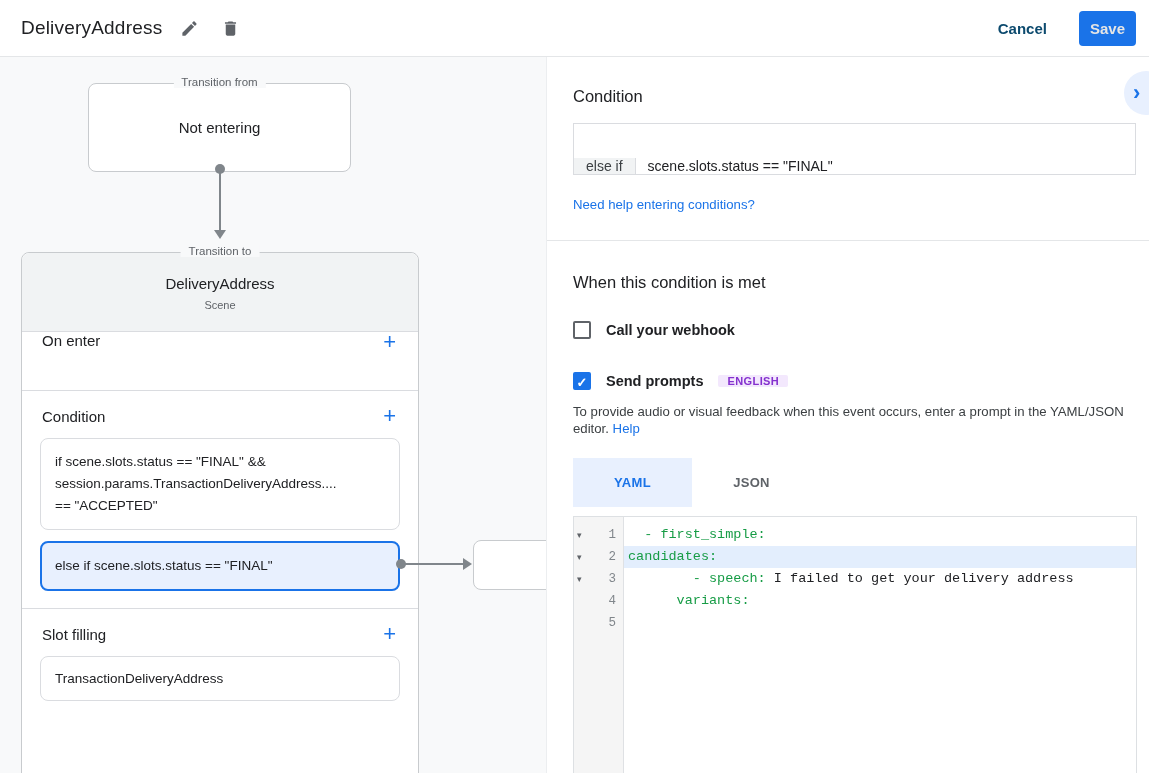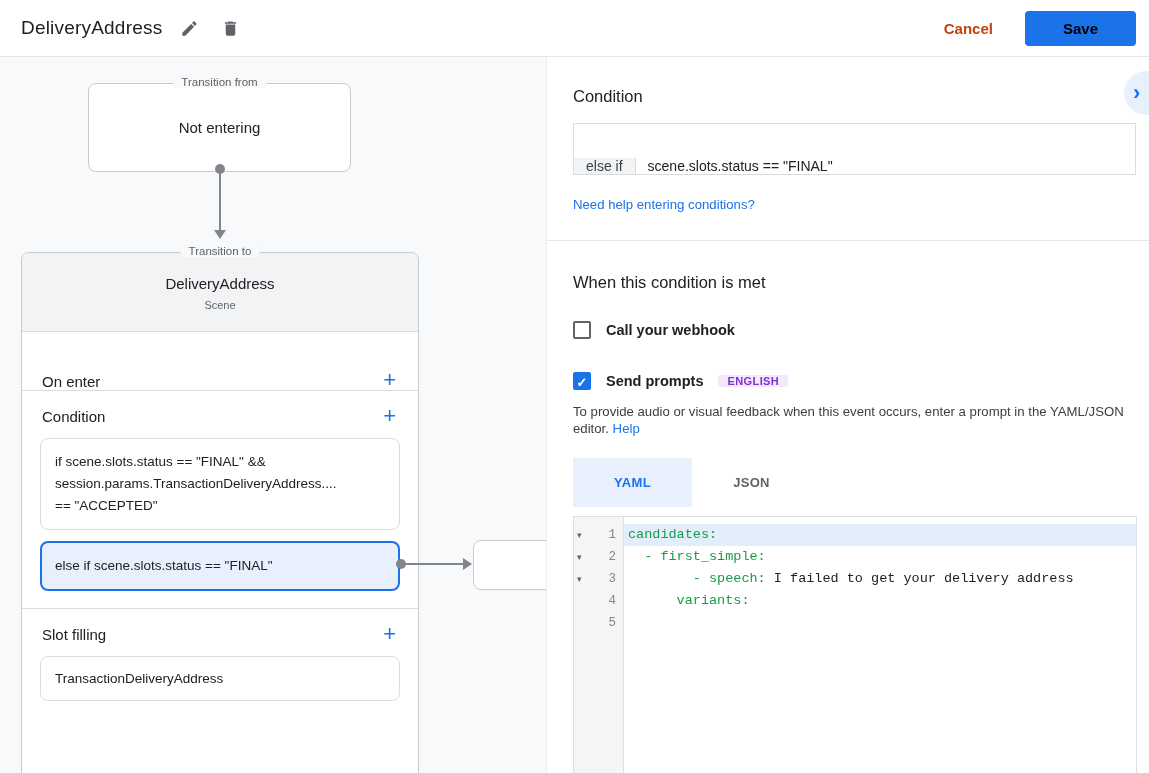--- a/index.html
+++ b/index.html
@@ -8,24 +8,24 @@
   .app { width:1149px; height:773px; display:flex; flex-direction:column; overflow:hidden; }
 
   
   .topbar { height:57px; flex:0 0 57px; display:flex; align-items:center;
             padding:0 13px 0 21px; border-bottom:1px solid #e4e6e8; background:#fff; }
   .page-title { font-size:19px; font-weight:400; color:#202124; letter-spacing:.2px; }
   .icon-btn { background:none; border:none; cursor:pointer; padding:4px; margin-left:14px;
               display:flex; align-items:center; }
   .icon-btn svg { fill:#5f6368; }
   .spacer { flex:1; }
-  .btn-cancel { background:none; border:none; color:#c2410c; font-size:15px; font-weight:bold;
+  .btn-cancel { background:none; border:none; color:#0c4a6e; font-size:15px; font-weight:bold;
                 cursor:pointer; padding:8px 16px; font-family:"Liberation Sans",sans-serif; }
-  .btn-save { background:#1a73e8; border:none; color:#000000; font-size:15px; font-weight:bold;
-              cursor:pointer; padding:9px 38px; border-radius:4px; margin-left:16px;
+  .btn-save { background:#1a73e8; border:none; color:#e5e5e5; font-size:15px; font-weight:bold;
+              cursor:pointer; padding:9px 11px; border-radius:4px; margin-left:16px;
               font-family:"Liberation Sans",sans-serif; }
 
   
   .main { flex:1; display:flex; overflow:hidden; }
   .canvas { width:546px; flex:0 0 546px; background:#f8f9fa; position:relative; overflow:hidden; }
   .panel { flex:1; background:#fff; position:relative; padding:0 13px 0 26px;
            border-left:1px solid #eceef0; overflow:hidden; }
 
   
   .legend { position:absolute; top:-8px; left:50%; transform:translateX(-50%);
@@ -41,21 +41,21 @@
             border-left:6px solid transparent; border-right:6px solid transparent;
             border-top:9px solid #80868b; }
 
   .scene-card { position:absolute; left:21px; top:195px; width:398px; height:600px;
                 background:#fff; border:1px solid #c8cbce; border-radius:8px; }
   .card-header { height:79px; background:#f1f3f4; border-bottom:1px solid #dadce0;
                  border-radius:8px 8px 0 0; text-align:center; padding-top:22px; }
   .card-title { font-size:15px; color:#202124; }
   .card-subtitle { font-size:11px; color:#5f6368; margin-top:7px; }
 
-  .row-onenter { height:59px; display:flex; align-items:flex-end; padding:0 22px 0 20px;
+  .row-onenter { height:59px; display:flex; align-items:flex-start; padding:0 22px 0 20px;
                  border-bottom:1px solid #dadce0; }
   .section-label { font-size:15px; color:#202124; flex:1; }
   .plus-btn { background:none; border:none; color:#1a73e8; font-size:22px; font-weight:400;
               cursor:pointer; line-height:20px; padding:0; font-family:"Liberation Sans",sans-serif; }
 
   .section { border-bottom:1px solid #dadce0; padding:15px 0 17px 0; }
   .section-head { display:flex; align-items:center; padding:0 22px 0 20px; margin-bottom:12px; }
   .cond-box { margin:0 18px; border:1px solid #dadce0; border-radius:8px; background:#fff;
               padding:12px 14px; font-size:13.5px; line-height:22px; color:#202124; cursor:pointer; }
   .cond-box.selected { background:#e8f0fe; border:2px solid #1a73e8; margin-top:11px;
@@ -252,22 +252,22 @@
           <div class="g-row">
             <span class="fold"></span>
             <span class="lnum">4</span>
           </div>
           <div class="g-row">
             <span class="fold"></span>
             <span class="lnum">5</span>
           </div>
         </div>
         <div class="code-col">
+          <div class="c-row"><span class="ck">  - first_simple:</span><span class="cv"></span></div>
           <div class="c-row hl"><span class="ck">candidates:</span><span class="cv"></span></div>
-          <div class="c-row"><span class="ck">  - first_simple:</span><span class="cv"></span></div>
           <div class="c-row"><span class="ck">        - speech:</span><span class="cv"> I failed to get your delivery address</span></div>
           <div class="c-row"><span class="ck">      variants:</span><span class="cv"></span></div>
           <div class="c-row"><span class="ck"></span><span class="cv"></span></div>
         </div>
       </div>
 
     </div>
   </div>
 </div>
 

